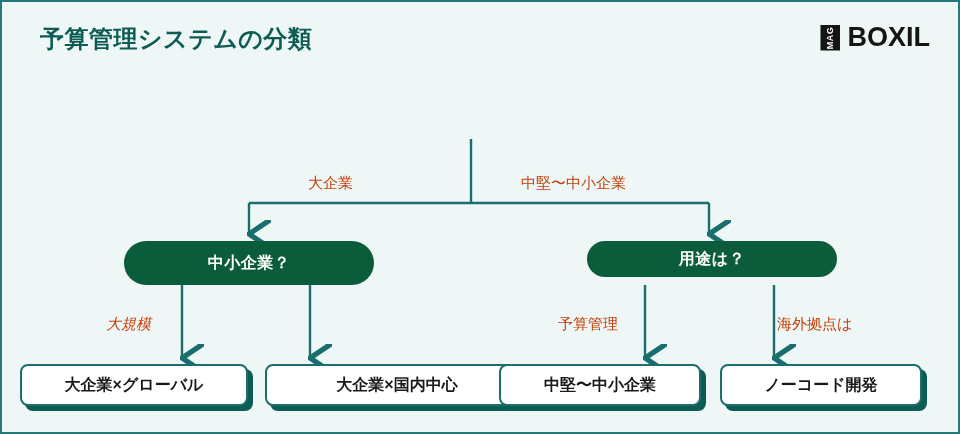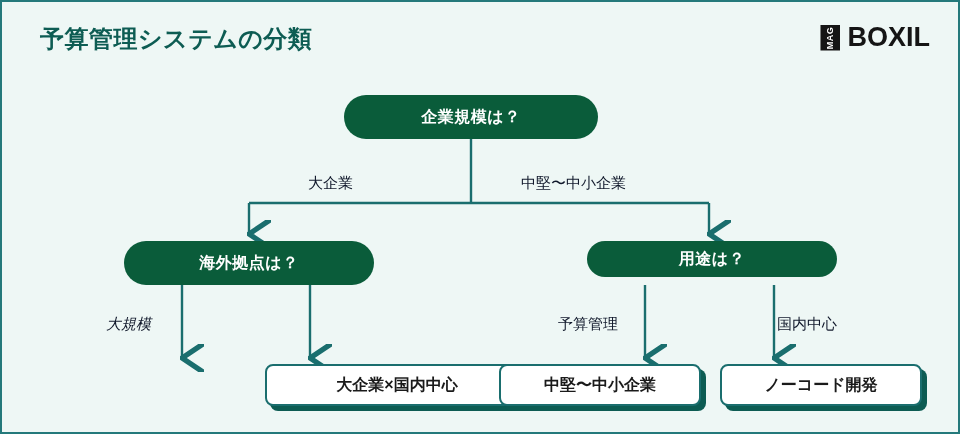--- a/index.html
+++ b/index.html
@@ -104,21 +104,21 @@
   }
   #leaf-1 { left: 18px;  width: 228px; }
   #leaf-2 { left: 263px; width: 264px; }
   #leaf-3 { left: 497px; width: 202px; }
   #leaf-4 { left: 718px; width: 202px; }
 
   
   .edge-label {
     position: absolute;
     font-size: 15px;
-    color: #0f172a;
+    color: #c2410c;
     white-space: nowrap;
   }
   #lbl-root-left  { left: 306px; top: 172px; }
   #lbl-root-right { left: 519px; top: 172px; }
   #lbl-l1 { left: 104px; top: 313px; font-style: italic; }
   #lbl-l2 { left: 310px; top: 313px; }
   #lbl-r1 { left: 556px; top: 313px; }
   #lbl-r2 { left: 775px; top: 313px; }
 
   
@@ -162,30 +162,30 @@
 
     <path d="M180,283 L180,356" fill="none" stroke="#1a6e6e" stroke-width="2.4" marker-end="url(#arw)"></path>
 
     <path d="M308,283 L308,356" fill="none" stroke="#1a6e6e" stroke-width="2.4" marker-end="url(#arw)"></path>
 
     <path d="M643,283 L643,356" fill="none" stroke="#1a6e6e" stroke-width="2.4" marker-end="url(#arw)"></path>
 
     <path d="M772,283 L772,356" fill="none" stroke="#1a6e6e" stroke-width="2.4" marker-end="url(#arw)"></path>
   </svg>
 
-  <div class="pill" id="node-root">企業規模は？</div>
 
-  <div class="pill" id="node-left">海外拠点は？</div>
+  <div class="pill" id="node-left">中小企業？</div>
 
   <div class="pill" id="node-right">用途は？</div>
 
   <div class="edge-label" id="lbl-root-left">大企業</div>
   <div class="edge-label" id="lbl-root-right">中堅〜中小企業</div>
 
   <div class="edge-label" id="lbl-l1">大規模</div>
   <div class="edge-label" id="lbl-r1">予算管理</div>
-  <div class="edge-label" id="lbl-r2">国内中心</div>
+  <div class="edge-label" id="lbl-r2">海外拠点は</div>
 
+  <div class="leaf" id="leaf-1">大企業×グローバル</div>
   <div class="leaf" id="leaf-2">大企業×国内中心</div>
   <div class="leaf" id="leaf-3">中堅〜中小企業</div>
   <div class="leaf" id="leaf-4">ノーコード開発</div>
 
 </div>
 
 </body></html>

